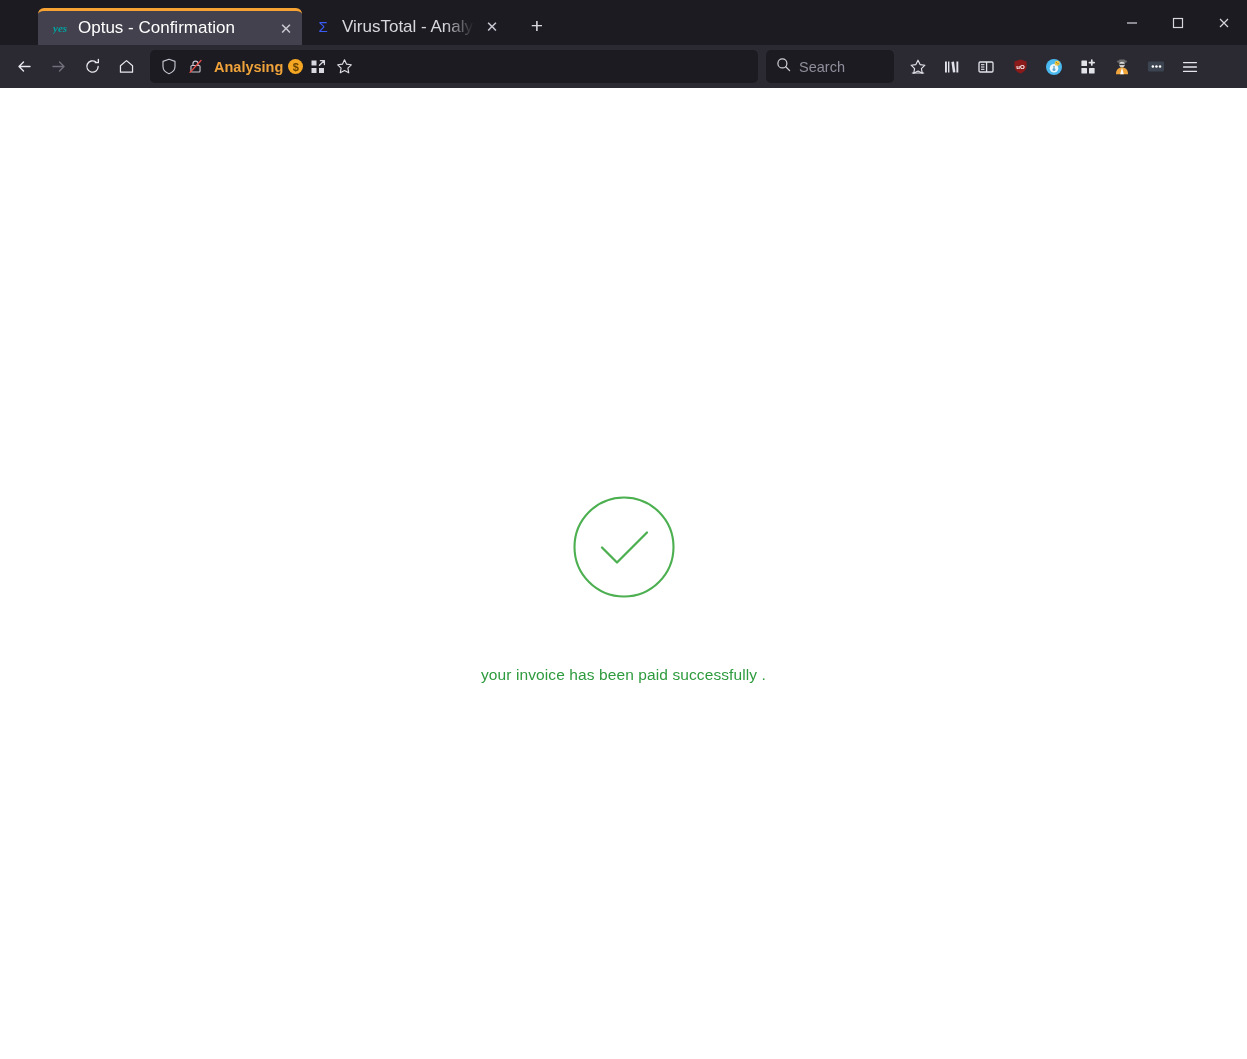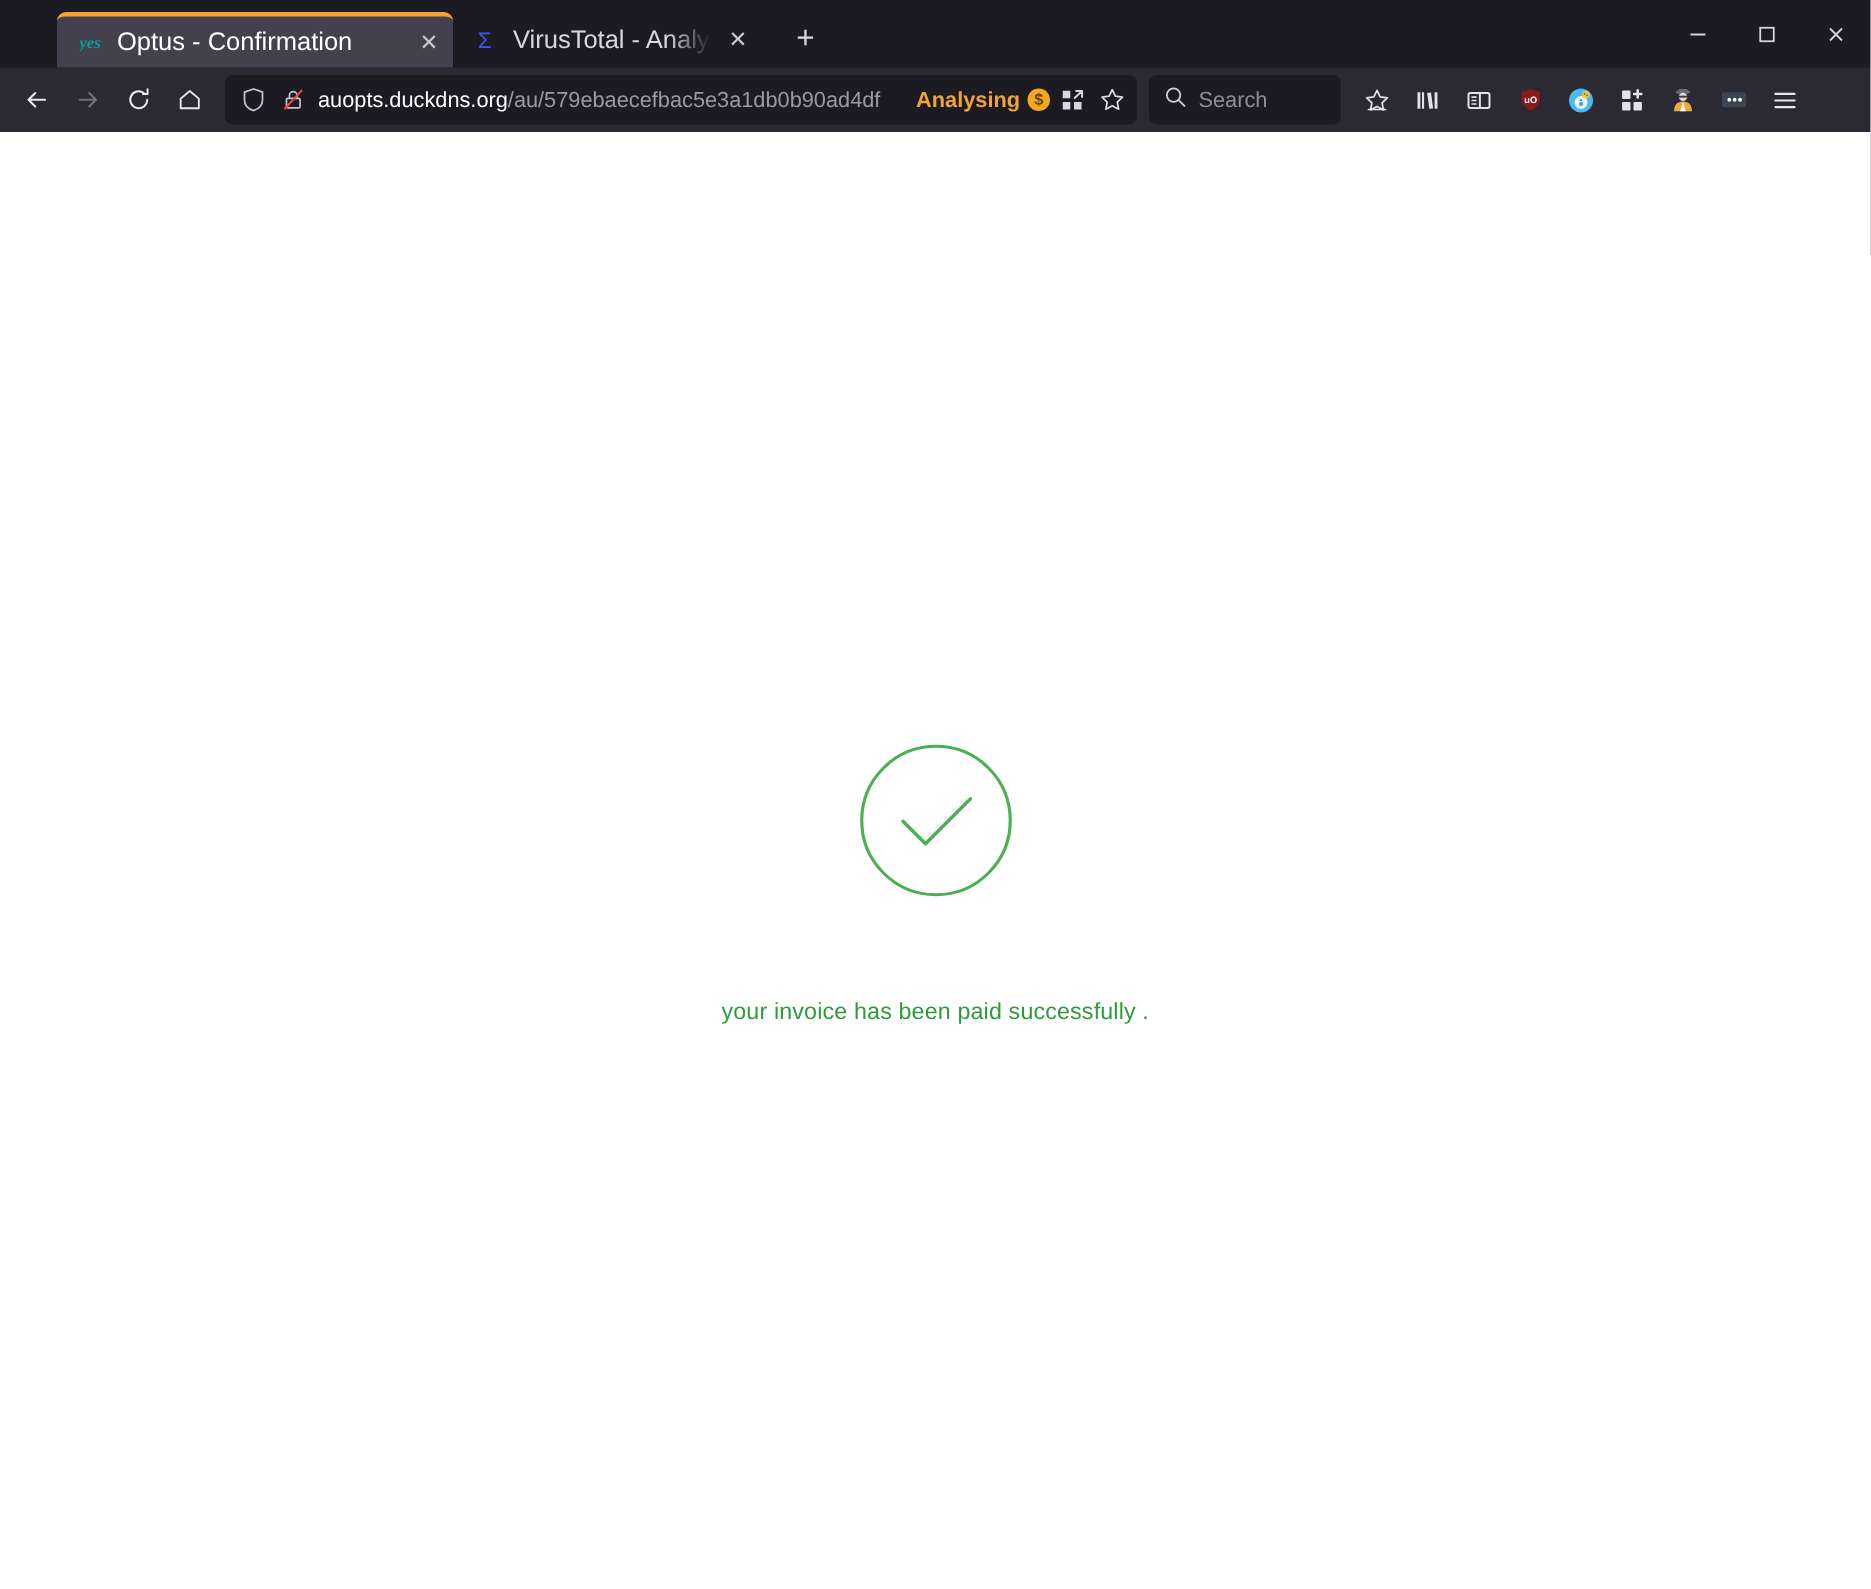--- a/index.html
+++ b/index.html
@@ -197,21 +197,20 @@
           <path d="M8 1.3 L14 3.4 V8.6 C14 12.2 11.3 14.6 8 15.7 C4.7 14.6 2 12.2 2 8.6 V3.4 Z" stroke="#c6c6d0" stroke-width="1.15" fill="none" stroke-linejoin="round"></path>
         </svg>
       </span>
       <span class="url-icon">
         <svg width="17" height="17" viewBox="0 0 18 18">
           <rect x="4.2" y="8" width="9.6" height="6.8" rx="1" stroke="#c6c6d0" stroke-width="1.2" fill="none"></rect>
           <path d="M6.3 8 V6 A2.7 2.7 0 0 1 11.7 6 V8" stroke="#c6c6d0" stroke-width="1.2" fill="none"></path>
           <line x1="3.2" y1="15.2" x2="14.8" y2="2.6" stroke="#e24a45" stroke-width="1.5" stroke-linecap="round"></line>
         </svg>
       </span>
-      <span class="url-text"><span class="url-host">auopts.duckdns.org</span><span>/au/579ebaecefbac5e3a1db0b90ad4df</span></span>
       <span class="phish">
         <span>Analysing</span>
         <span class="coin">$</span>
       </span>
       <span class="url-icon">
         <svg width="16" height="16" viewBox="0 0 16 16">
           <rect x="1.5" y="1.5" width="5" height="5" fill="#d8d8e0"></rect>
           <rect x="1.5" y="9" width="5" height="5" fill="#d8d8e0"></rect>
           <rect x="9" y="9" width="5" height="5" fill="#d8d8e0"></rect>
           <path d="M9.4 6.3 L14.2 1.8 M10.4 1.7 H14.4 V5.6" stroke="#d8d8e0" stroke-width="1.3" fill="none" stroke-linecap="round" stroke-linejoin="round"></path>

